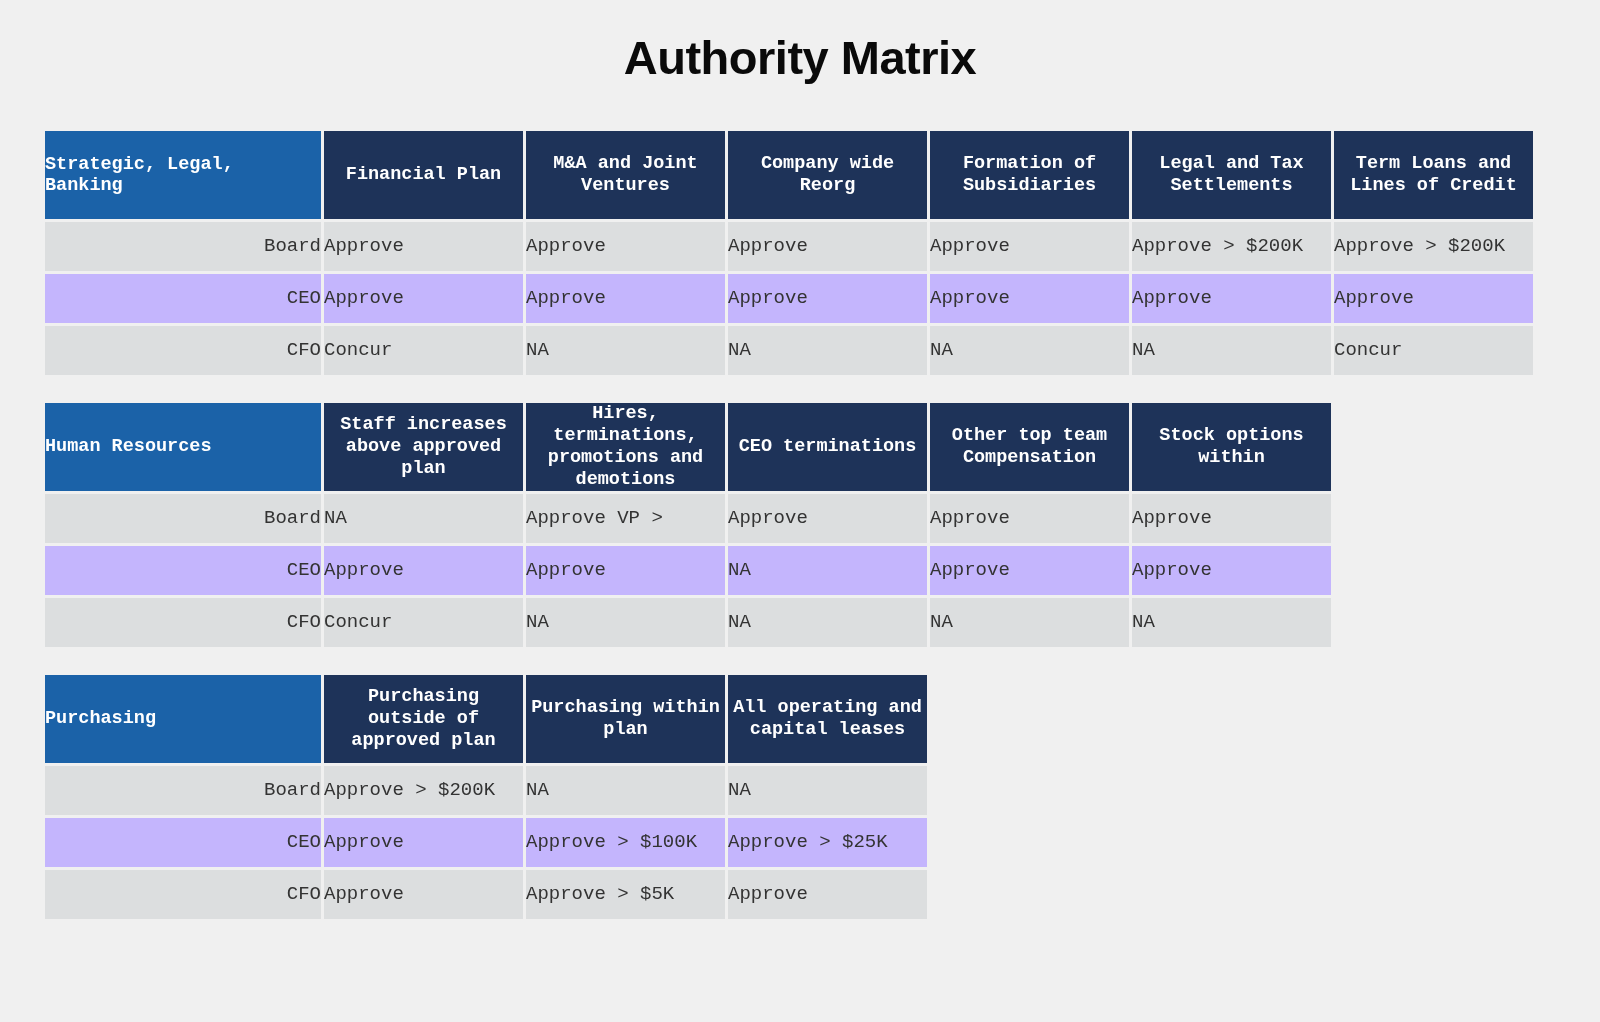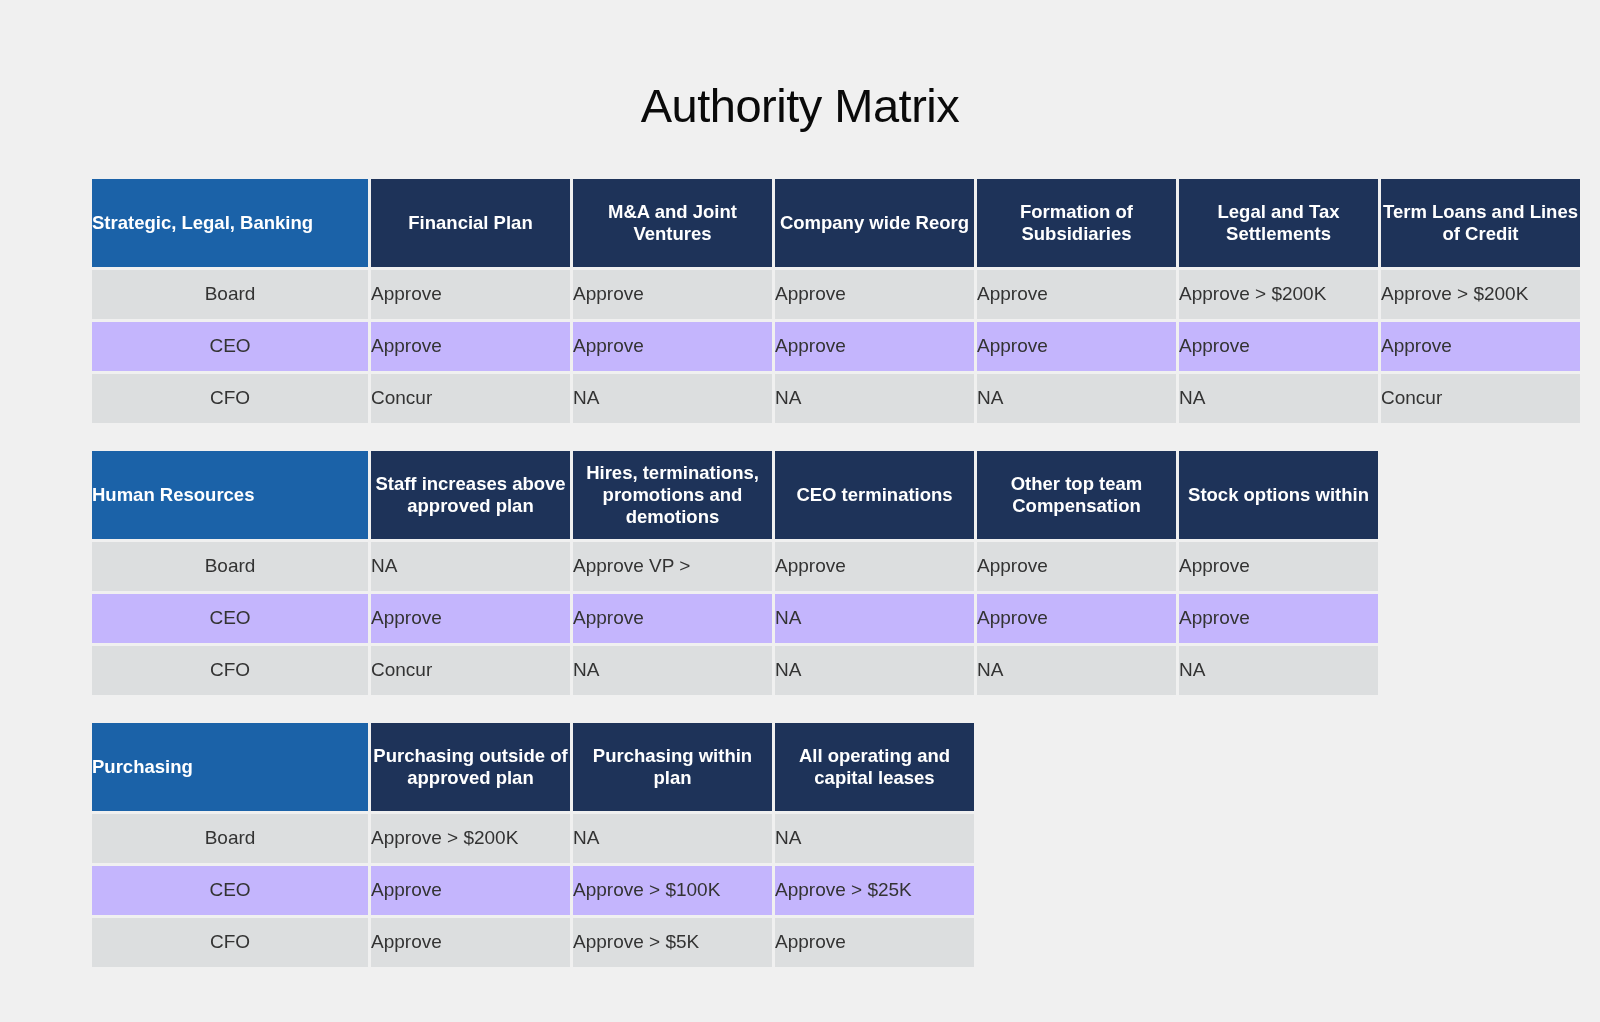--- a/index.html
+++ b/index.html
@@ -15,30 +15,31 @@
   }
   .page {
     position: relative;
     width: 1600px;
     height: 1022px;
     box-sizing: border-box;
   }
   .page-title {
     text-align: center;
     font-size: 47px;
-    font-weight: normal;
+    font-weight: bold;
     color: #0a0a0a;
     letter-spacing: -0.5px;
     margin: 0;
-    padding-top: 80px;
+    padding-top: 32px;
     line-height: 1.1;
   }
   .tables {
-    padding-left: 92px;
+    padding-left: 45px;
     padding-top: 44px;
+    font-family: Liberation Mono, monospace;
   }
   table.matrix {
     border-collapse: separate;
     border-spacing: 3px;
     margin: 0 0 22px -3px;
     table-layout: fixed;
   }
   table.matrix td, table.matrix th {
     padding: 0;
     margin: 0;
@@ -63,21 +64,21 @@
     vertical-align: middle;
     height: 88px;
     line-height: 1.18;
     padding: 0 6px;
   }
   
   td.role {
     background: #dcdedf;
     color: #333333;
     font-size: 19px;
-    text-align: center;
+    text-align: right;
     padding: 0 0 0 14px;
     vertical-align: middle;
     height: 49px;
   }
   td.val {
     background: #dcdedf;
     color: #333333;
     font-size: 19px;
     text-align: left;
     vertical-align: middle;

